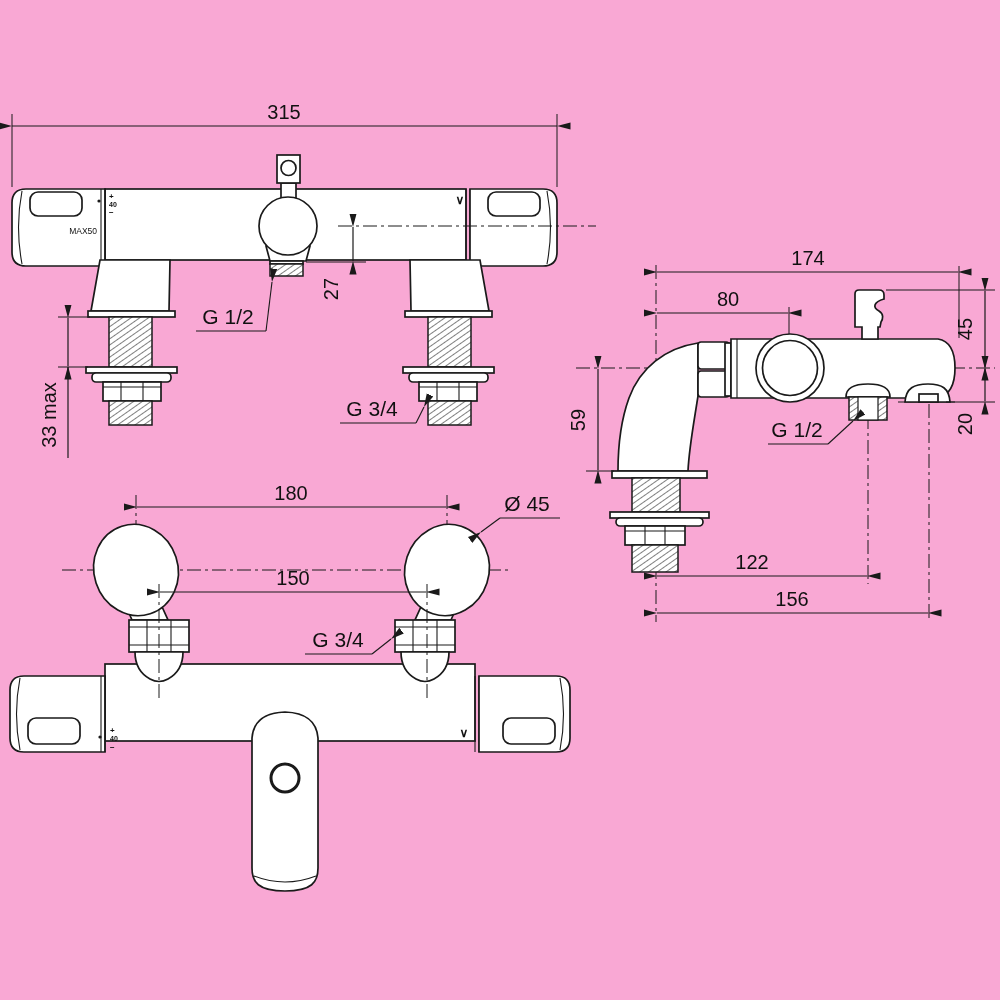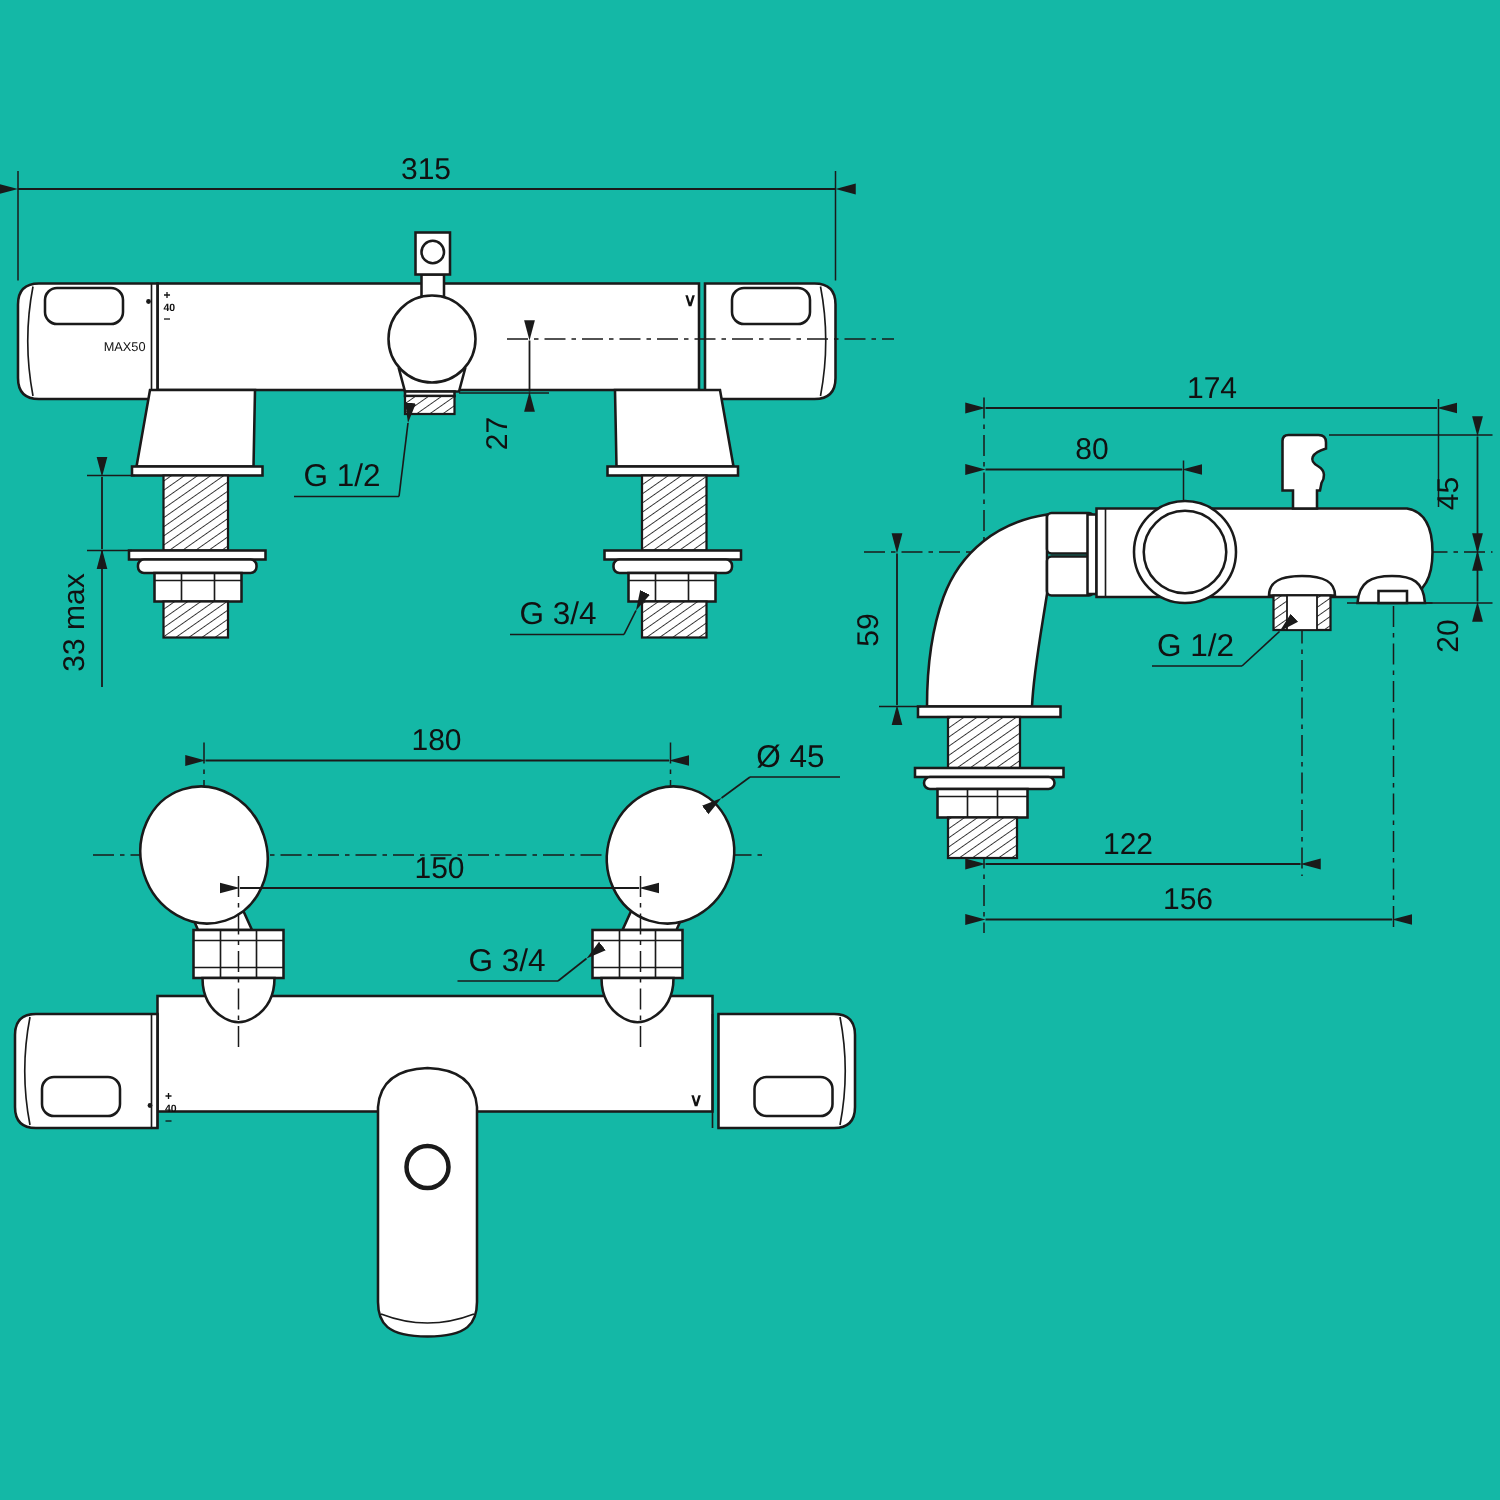--- a/index.html
+++ b/index.html
@@ -1,16 +1,16 @@
 <!DOCTYPE html>
 <html><head>
 <meta charset="utf-8">
 <style>
   html,body{margin:0;padding:0;background:#ffffff;}
-  .stage{width:1000px;height:1000px;background:#14b8a6;position:relative;font-family:"Liberation Sans",sans-serif;}
+  .stage{width:1000px;height:1000px;background:#f9a8d4;position:relative;font-family:"Liberation Sans",sans-serif;}
   svg{display:block;}
   .ol{fill:#ffffff;stroke:#1a1a1a;stroke-width:1.7;}
   .ol2{fill:none;stroke:#1a1a1a;stroke-width:1.7;}
   .thin{fill:none;stroke:#1a1a1a;stroke-width:1.1;}
   .dimline{fill:none;stroke:#1a1a1a;stroke-width:1.2;}
   .ext{fill:none;stroke:#1a1a1a;stroke-width:1.0;}
   .cl{fill:none;stroke:#1a1a1a;stroke-width:1.0;stroke-dasharray:14 4 3 4;}
   .hatchrect{fill:url(#hatch);stroke:#1a1a1a;stroke-width:1.5;}
   .dimtext{font:20px "Liberation Sans",sans-serif;fill:#111;}
   .labtext{font:21px "Liberation Sans",sans-serif;fill:#111;}

